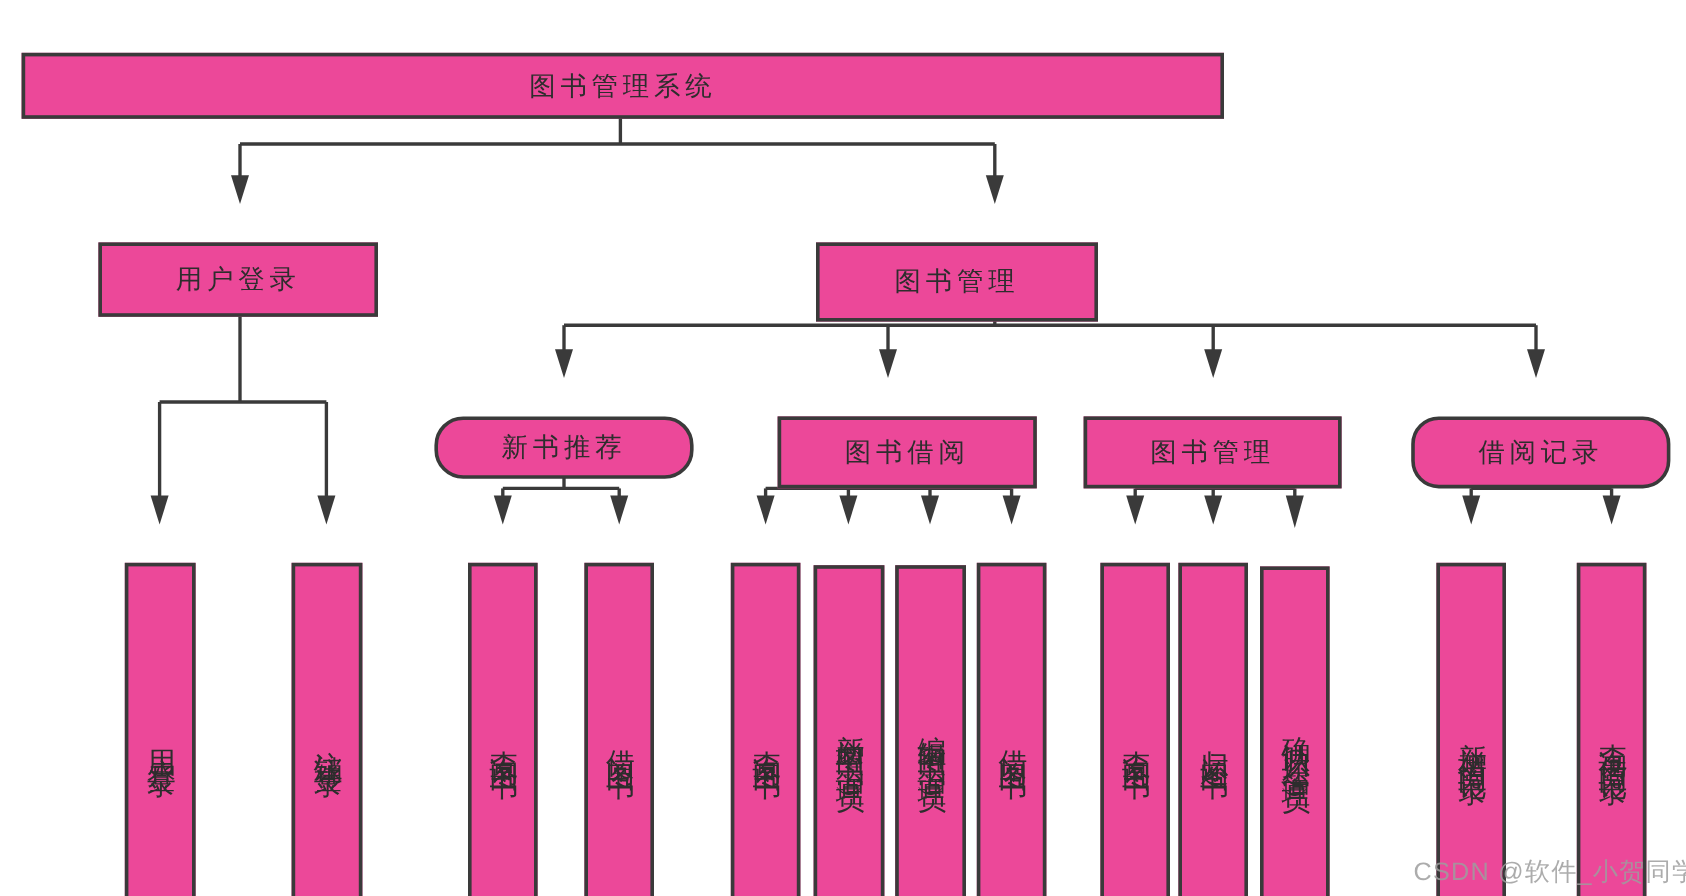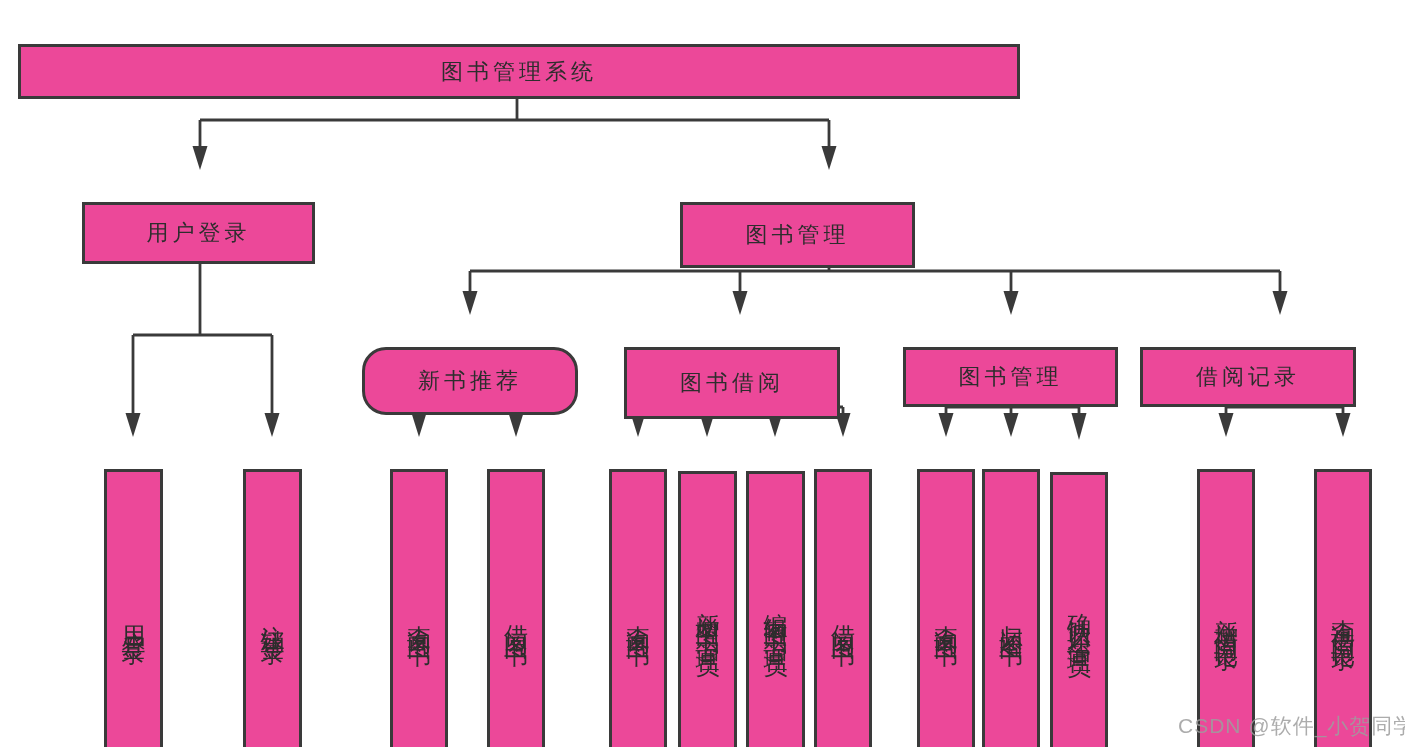--- a/index.html
+++ b/index.html
@@ -131,24 +131,24 @@
     <path class="wire" d="M1343 407 L1343 415"></path>
     <polygon class="head" points="1218.5,413 1233.5,413 1226,437"></polygon>
     <polygon class="head" points="1335.5,413 1350.5,413 1343,437"></polygon>
   </svg>
 
   <div class="node hbox" style="left:18px; top:12px; width:1002px; height:55px;">图书管理系统</div>
 
   <div class="node hbox" style="left:82px; top:170px; width:233px; height:62px;">用户登录</div>
   <div class="node hbox" style="left:680px; top:170px; width:235px; height:66px;">图书管理</div>
 
-  <div class="node hbox" style="left:362px; top:315px; width:216px; height:68px;border-radius:24px;">新书推荐</div>
-  <div class="node hbox" style="left:624px; top:315px; width:216px; height:72px;font-family:Liberation Mono, monospace;">图书借阅</div>
+  <div class="node hbox" style="left:362px; top:315px; width:216px; height:52px;border-radius:24px;">新书推荐</div>
+  <div class="node hbox" style="left:648px; top:315px; width:216px; height:60px;font-family:Liberation Mono, monospace;">图书借阅</div>
   <div class="node hbox" style="left:903px; top:315px; width:215px; height:60px;">图书管理</div>
-  <div class="node hbox" style="left:1140px; top:315px; width:216px; height:60px;">借阅记录</div>
+  <div class="node hbox" style="left:1176px; top:315px; width:216px; height:60px;border-radius:23px;">借阅记录</div>
 
   <div class="node vbox" style="left:104px; top:437px; width:59px; height:298px;">
     <span class="vtext">用户登录</span>
   </div>
   <div class="node vbox" style="left:243px; top:437px; width:59px; height:298px;">
     <span class="vtext">注销登录</span>
   </div>
 
   <div class="node vbox" style="left:390px; top:437px; width:58px; height:298px;">
     <span class="vtext">查询图书</span>

